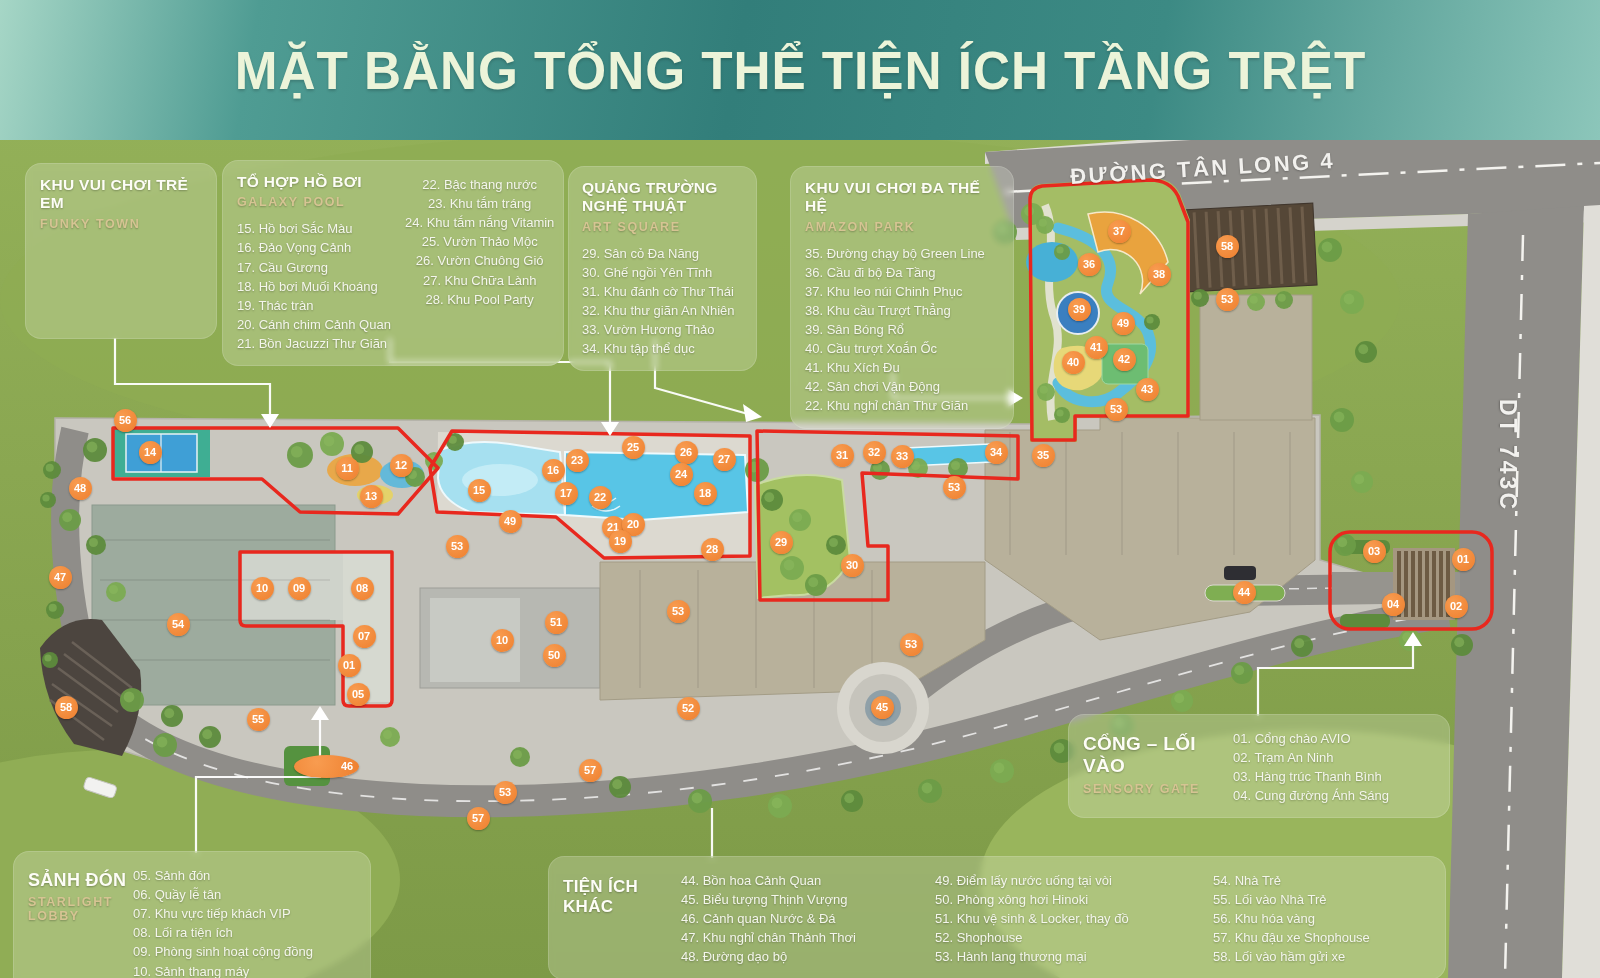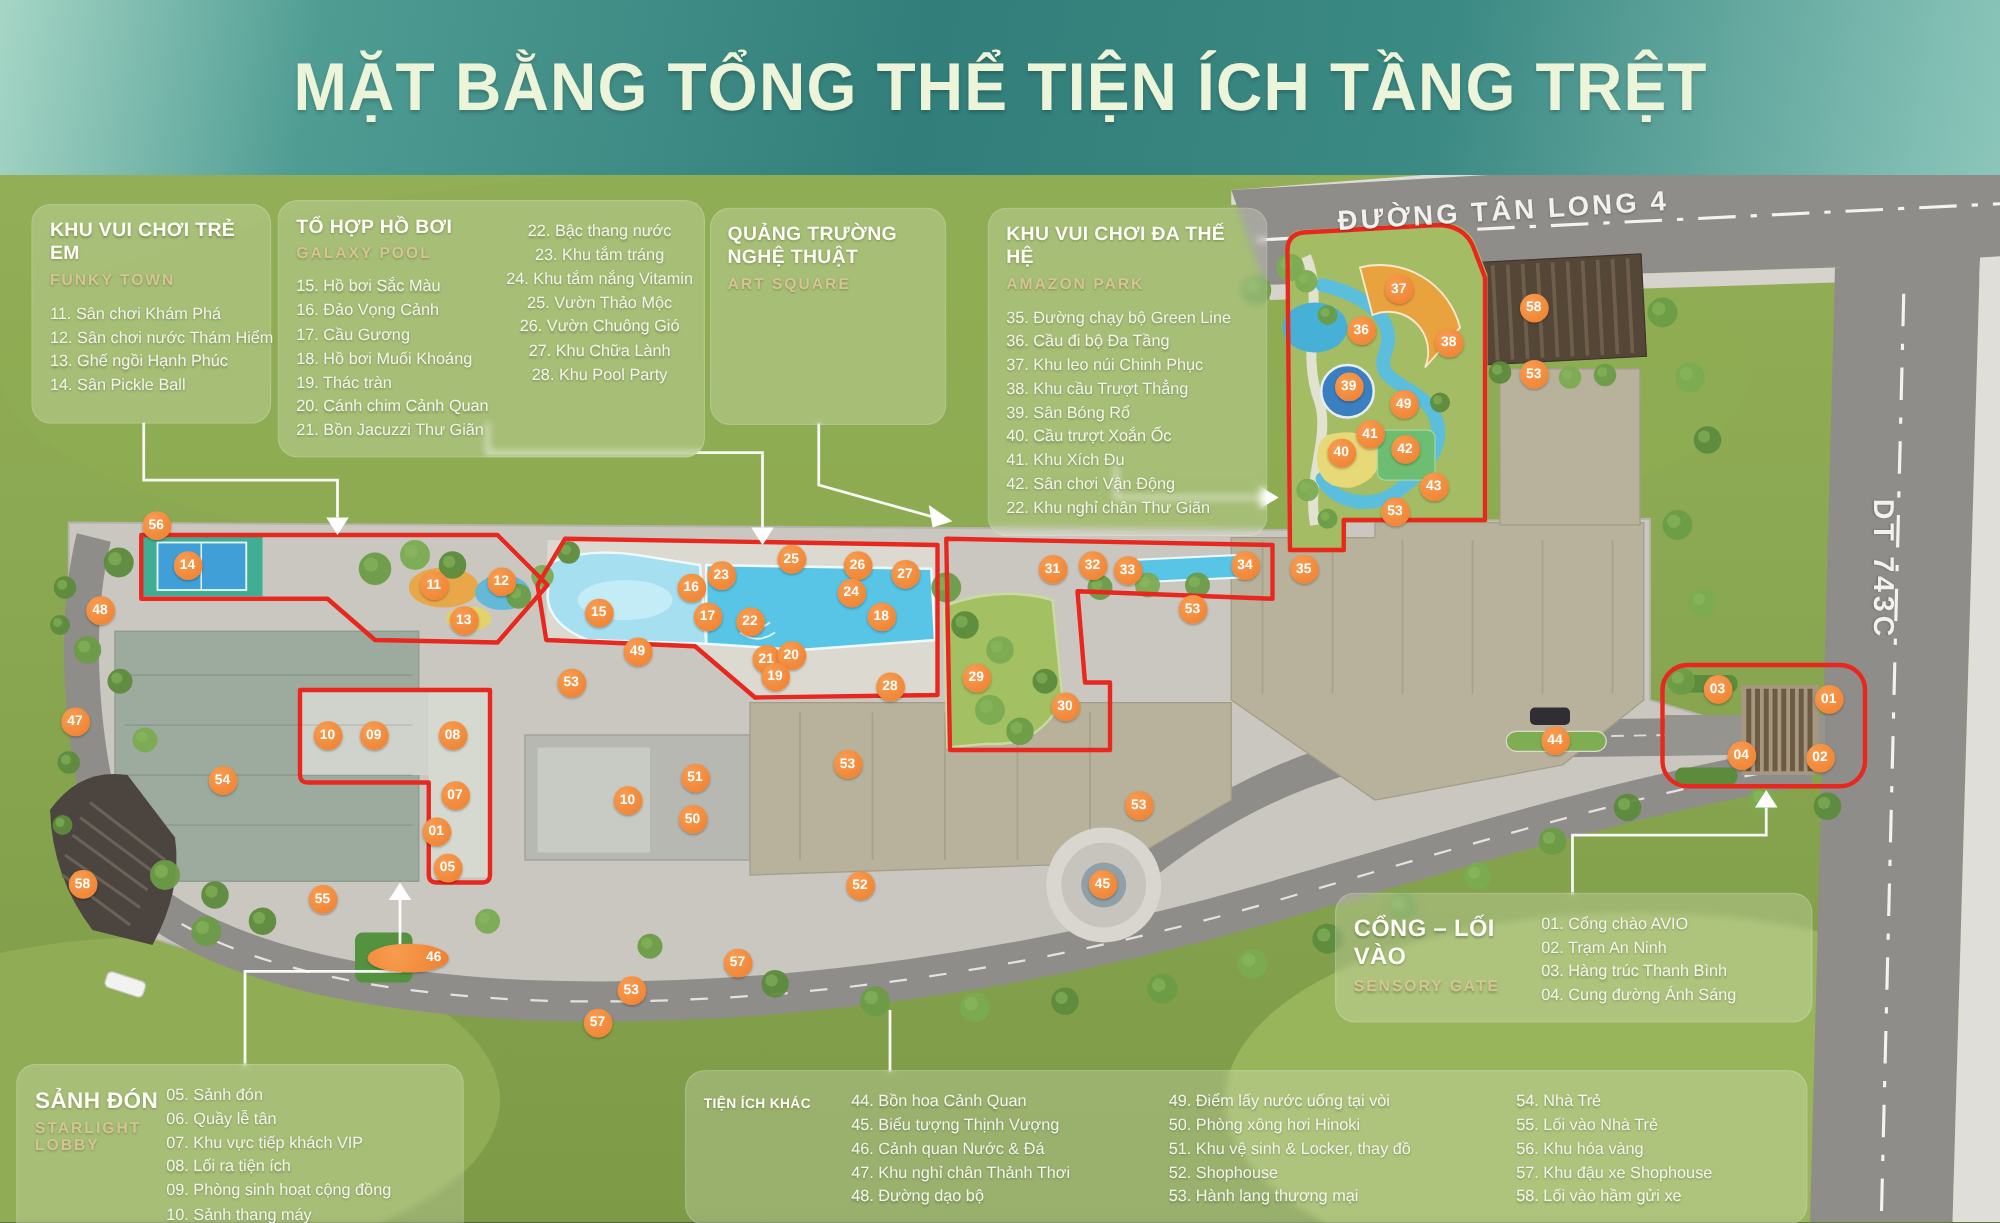--- a/index.html
+++ b/index.html
@@ -407,26 +407,20 @@
       <div class="mk" style="left: 1456px; top: 606px;">02</div>
     </div>
 
   <div class="header">
     <div class="title">MẶT BẰNG TỔNG THỂ TIỆN ÍCH TẦNG TRỆT</div>
   </div>
 
   <div class="panel" style="left:25px;top:163px;width:162px;min-height:150px;">
     <div class="p-title">KHU VUI CHƠI TRẺ EM</div>
     <div class="p-sub">FUNKY TOWN</div>
-    <div class="p-list">
-        <div class="li">11. Sân chơi Khám Phá</div>
-        <div class="li">12. Sân chơi nước Thám Hiểm</div>
-        <div class="li">13. Ghế ngồi Hạnh Phúc</div>
-        <div class="li">14. Sân Pickle Ball</div>
-      </div>
   </div>
 
   <div class="panel" style="left:222px;top:160px;width:312px;min-height:158px;">
     <div class="cols">
       <div style="width:152px;">
         <div class="p-title">TỔ HỢP HỒ BƠI</div>
         <div class="p-sub">GALAXY POOL</div>
         <div class="p-list">
             <div class="li">15. Hồ bơi Sắc Màu</div>
             <div class="li">16. Đảo Vọng Cảnh</div>
@@ -447,20 +441,28 @@
             <div class="li">27. Khu Chữa Lành</div>
             <div class="li">28. Khu Pool Party</div>
           </div>
       </div>
     </div>
   </div>
 
   <div class="panel" style="left:568px;top:166px;width:160px;min-height:148px;padding-left:14px;">
     <div class="p-title">QUẢNG TRƯỜNG NGHỆ THUẬT</div>
     <div class="p-sub">ART SQUARE</div>
+    <div class="p-list">
+        <div class="li">29. Sân cỏ Đa Năng</div>
+        <div class="li">30. Ghế ngồi Yên Tĩnh</div>
+        <div class="li">31. Khu đánh cờ Thư Thái</div>
+        <div class="li">32. Khu thư giãn An Nhiên</div>
+        <div class="li">33. Vườn Hương Thảo</div>
+        <div class="li">34. Khu tập thể dục</div>
+      </div>
   </div>
 
   <div class="panel" style="left:790px;top:166px;width:194px;min-height:180px;">
     <div class="p-title">KHU VUI CHƠI ĐA THẾ HỆ</div>
     <div class="p-sub">AMAZON PARK</div>
     <div class="p-list">
         <div class="li">35. Đường chạy bộ Green Line</div>
         <div class="li">36. Cầu đi bộ Đa Tầng</div>
         <div class="li">37. Khu leo núi Chinh Phục</div>
         <div class="li">38. Khu cầu Trượt Thẳng</div>
@@ -500,21 +502,21 @@
           <div class="li">08. Lối ra tiện ích</div>
           <div class="li">09. Phòng sinh hoạt cộng đồng</div>
           <div class="li">10. Sảnh thang máy</div>
         </div>
     </div>
   </div>
 
   <div class="panel" style="left:548px;top:856px;width:868px;min-height:88px;">
     <div class="rowpanel" style="gap:26px;">
       <div style="width:92px;padding-top:8px;">
-        <div class="p-title" style="font-size:11px;">TIỆN ÍCH KHÁC</div>
+        <div class="p-title" style="font-size:17px;">TIỆN ÍCH KHÁC</div>
       </div>
       <div class="p-list" style="width:228px;">
           <div class="li">44. Bồn hoa Cảnh Quan</div>
           <div class="li">45. Biểu tượng Thịnh Vượng</div>
           <div class="li">46. Cảnh quan Nước &amp; Đá</div>
           <div class="li">47. Khu nghỉ chân Thảnh Thơi</div>
           <div class="li">48. Đường dạo bộ</div>
         </div>
       <div class="p-list" style="width:252px;">
           <div class="li">49. Điểm lấy nước uống tại vòi</div>

